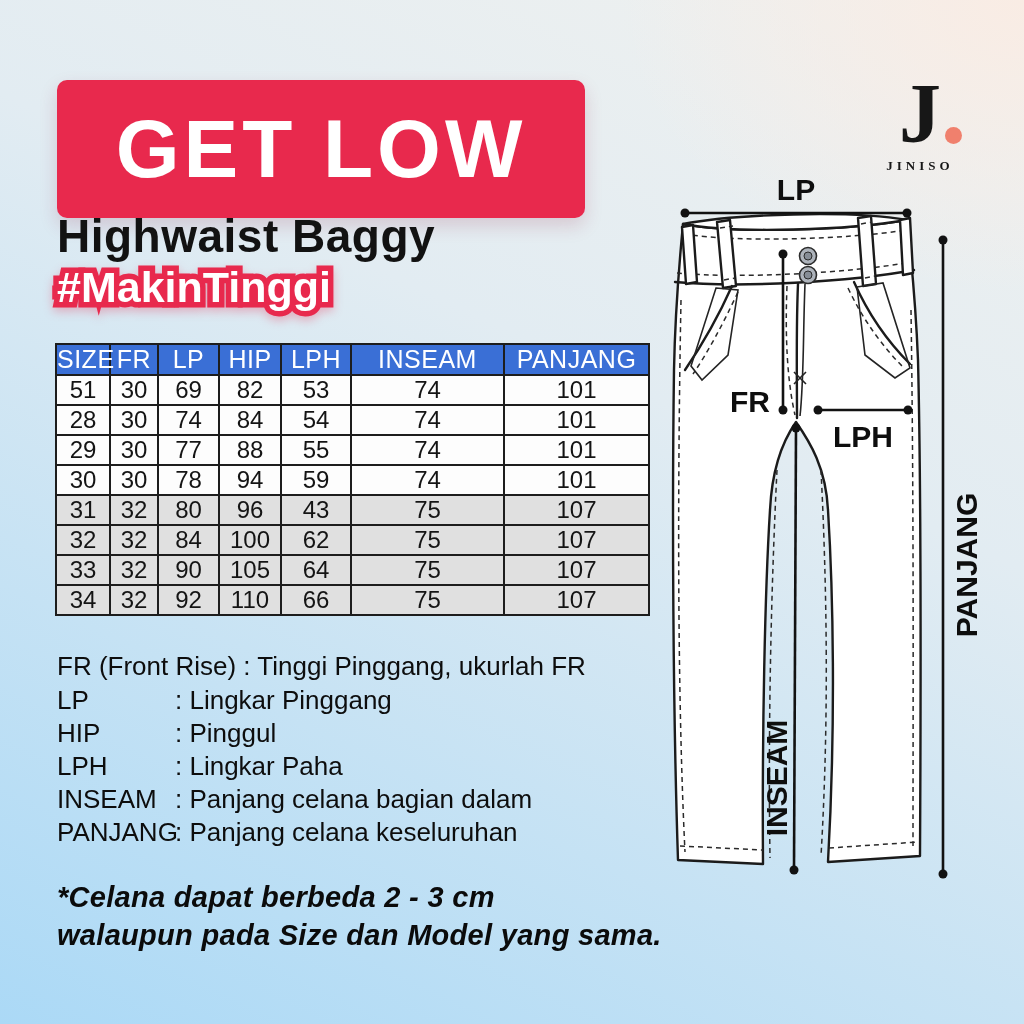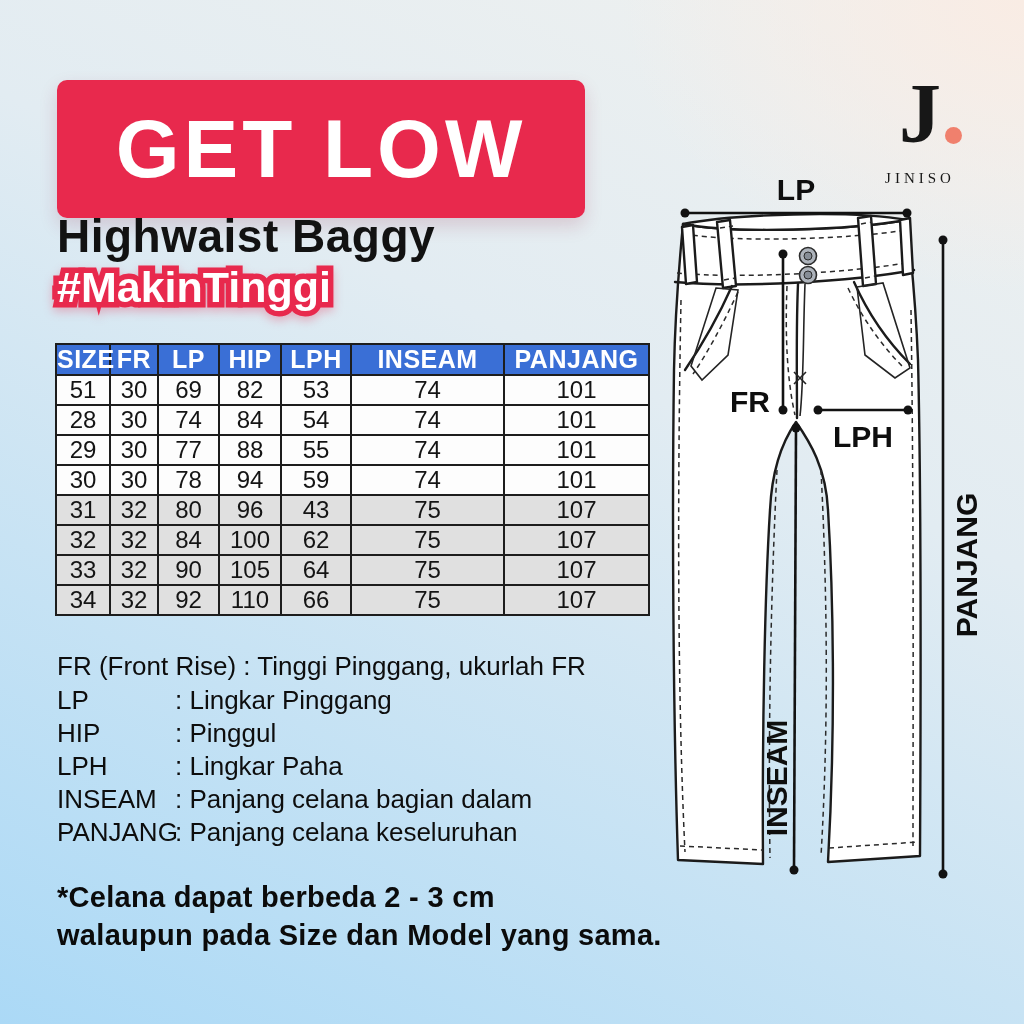--- a/index.html
+++ b/index.html
@@ -32,41 +32,41 @@
     position:absolute; left:0; top:0;
     -webkit-text-stroke:11px #e8294d; color:#e8294d;
     filter:drop-shadow(0 4px 5px rgba(232,41,77,.30));
   }
   .hashtag .layer-fill { position:relative; color:#ffffff; }
 
   
   .logo { left:866px; top:70px; width:108px; text-align:center; color:#171717; }
   .logo-mark { position:relative; display:inline-block; font-family:"Liberation Serif", serif; font-weight:700; font-size:84px; line-height:1.05; }
   .logo-dot { position:absolute; right:-21px; bottom:14px; width:17px; height:17px; border-radius:50%; background:#f0806d; }
-  .logo-name { font-family:"Liberation Serif", serif; font-weight:400; font-size:15px; letter-spacing:4px; margin-top:12px; }
+  .logo-name { font-family:"Liberation Serif", serif; font-weight:700; font-size:13px; letter-spacing:4px; margin-top:0; }
 
   
   table.size-table { left:55px; top:343px; position:absolute; width:593px; border-collapse:collapse; text-align:center; table-layout:fixed; }
   table.size-table th {
-    background:#3a6fd6; color:#fff; font-weight:700; font-size:25px; height:16px;
+    background:#3a6fd6; color:#fff; font-weight:400; font-size:25px; height:16px;
     border:2px solid #1d1d1d; letter-spacing:.5px;
   }
   table.size-table td {
     background:#fdfdfd; color:#141414; font-size:24px; height:30px;
     border:2px solid #1d1d1d;
   }
   table.size-table tr.alt td { background:#e0e0e0; }
 
   
   .legend { left:57px; top:650px; width:636px; font-size:26px; line-height:33px; color:#0d0d0d; }
   .legend-intro { margin-bottom:1px; }
   .legend-item { display:flex; }
   .legend-term { width:118px; flex:none; }
 
-  .note { left:57px; top:878px; font-size:29px; font-weight:800; line-height:38px; color:#0b0b0b; letter-spacing:.3px; }
+  .note { left:57px; top:878px; font-size:29px; font-weight:800; line-height:38px; color:#0b0b0b; letter-spacing:.3px;font-style:italic; }
 
   
   svg.diagram { left:660px; top:170px; overflow:visible; }
   .ln { stroke:#1b1b1b; stroke-width:2.4; fill:none; stroke-linecap:round; stroke-linejoin:round; }
   .thin { stroke:#242424; stroke-width:1.6; fill:none; }
   .stitch { stroke:#2a2a2a; stroke-width:1.5; fill:none; stroke-dasharray:5 4; }
   .panel { fill:#ffffff; stroke:#1b1b1b; stroke-width:2.4; stroke-linejoin:round; }
   .meas { stroke:#121212; stroke-width:2.6; }
   .meas-dot { fill:#121212; }
   .meas-label { font-family:"Liberation Sans", sans-serif; font-weight:700; font-size:30px; fill:#0e0e0e; }

